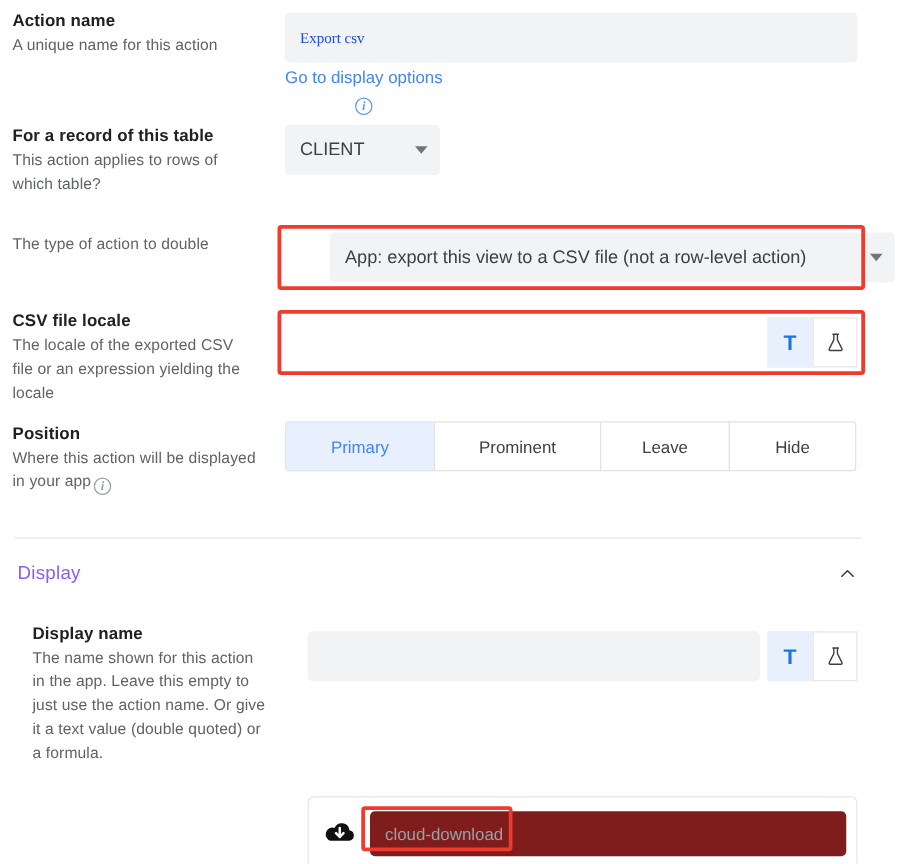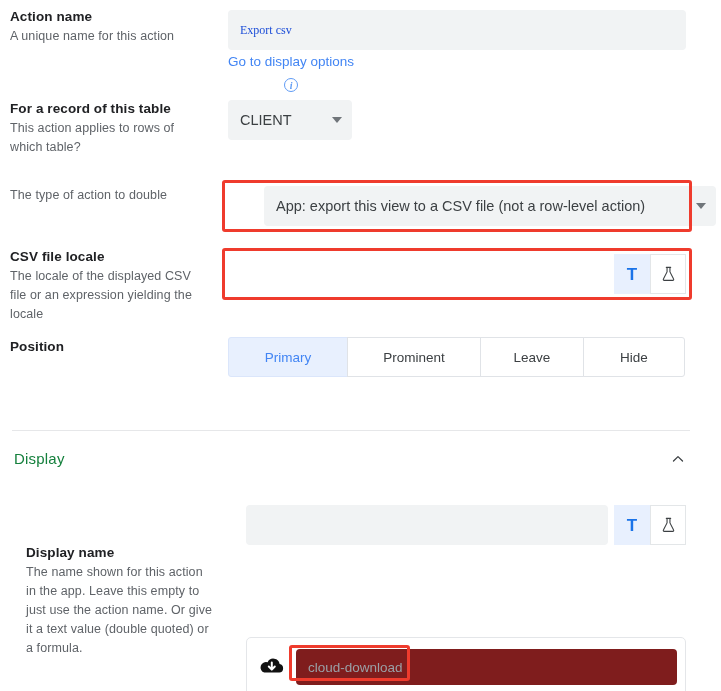--- a/index.html
+++ b/index.html
@@ -190,21 +190,21 @@
 
   
   .divider {
     position: absolute;
     height: 1px;
     background: #e6e7e9;
   }
   .section-title {
     position: absolute;
     font-size: 15px;
-    color: #15803d;
+    color: #8b5cf6;
     letter-spacing: .2px;
   }
   .chevron-up {
     position: absolute;
     width: 12px; height: 12px;
   }
 
   
   .icon-field-wrap {
     position: absolute;
@@ -269,58 +269,61 @@
   </div>
   <div class="select-box" style="position:absolute; left:232px; top:186px; width:452px;margin-left:32px;">
     <span class="val">App: export this view to a CSV file (not a row-level action)</span>
     <span class="caret"></span>
   </div>
   <div class="hl" style="left:222px; top:180px; width:470px; height:52px;"></div>
 
   <div class="row" style="left:0; top:248px;">
     <div class="label-col">
       <div class="field-title">CSV file locale</div>
-      <div class="field-desc">The locale of the displayed CSV file or an expression yielding the locale</div>
+      <div class="field-desc">The locale of the exported CSV file or an expression yielding the locale</div>
     </div>
   </div>
   <div class="tf-group" style="left:614px; top:254px;">
     <div class="tf-btn sel">
       <span class="t-glyph">T</span>
     </div>
     <div class="tf-btn">
       <svg width="17" height="18" viewBox="0 0 20 20">
         <path d="M7.4 2.2 h5.2 M8.3 2.2 v5.3 L4.0 16.0 a1 1 0 0 0 .9 1.5 h10.2 a1 1 0 0 0 .9 -1.5 L11.7 7.5 V2.2" fill="none" stroke="#3c4043" stroke-width="1.3" stroke-linejoin="round" stroke-linecap="round"></path>
       </svg>
     </div>
   </div>
   <div class="hl" style="left:222px; top:248px; width:470px; height:52px;"></div>
 
   <div class="row" style="left:0; top:338px;">
     <div class="label-col">
       <div class="field-title">Position</div>
+      <div class="field-desc">
+        <span>Where this action will be displayed in your app</span><span class="info-ico grey inline-info">i</span>
+      </div>
     </div>
   </div>
   <div class="seg" style="left:228px; top:337px;">
     <div class="seg-item active" style="width:120px;">Primary</div>
     <div class="seg-item" style="width:134px;">Prominent</div>
     <div class="seg-item" style="width:104px;">Leave</div>
     <div class="seg-item" style="width:102px;text-align:center;">Hide</div>
   </div>
 
   <div class="divider" style="left:12px; top:430px; width:678px;"></div>
 
   <div class="section-title" style="left:14px; top:450px;">Display</div>
   <div class="chevron-up" style="left:671px; top:452px;">
     <svg width="14" height="14" viewBox="0 0 14 14">
       <path d="M2.5 9 L7 4.6 L11.5 9" fill="none" stroke="#3c4043" stroke-width="1.3" stroke-linecap="round" stroke-linejoin="round"></path>
     </svg>
   </div>
 
   <div class="row" style="left:0; top:498px;">
-    <div class="label-col" style="width:215px; padding-left:26px;margin-top:46px;">
+    <div class="label-col" style="width:215px; padding-left:26px;">
       <div class="field-title">Display name</div>
       <div class="field-desc">The name shown for this action in the app. Leave this empty to just use the action name. Or give it a text value (double quoted) or a formula.</div>
     </div>
   </div>
   <div class="text-input" style="position:absolute; left:246px; top:505px; width:362px; height:40px;">
     <span></span>
   </div>
   <div class="tf-group" style="left:614px; top:505px;">
     <div class="tf-btn sel">
       <span class="t-glyph">T</span>

